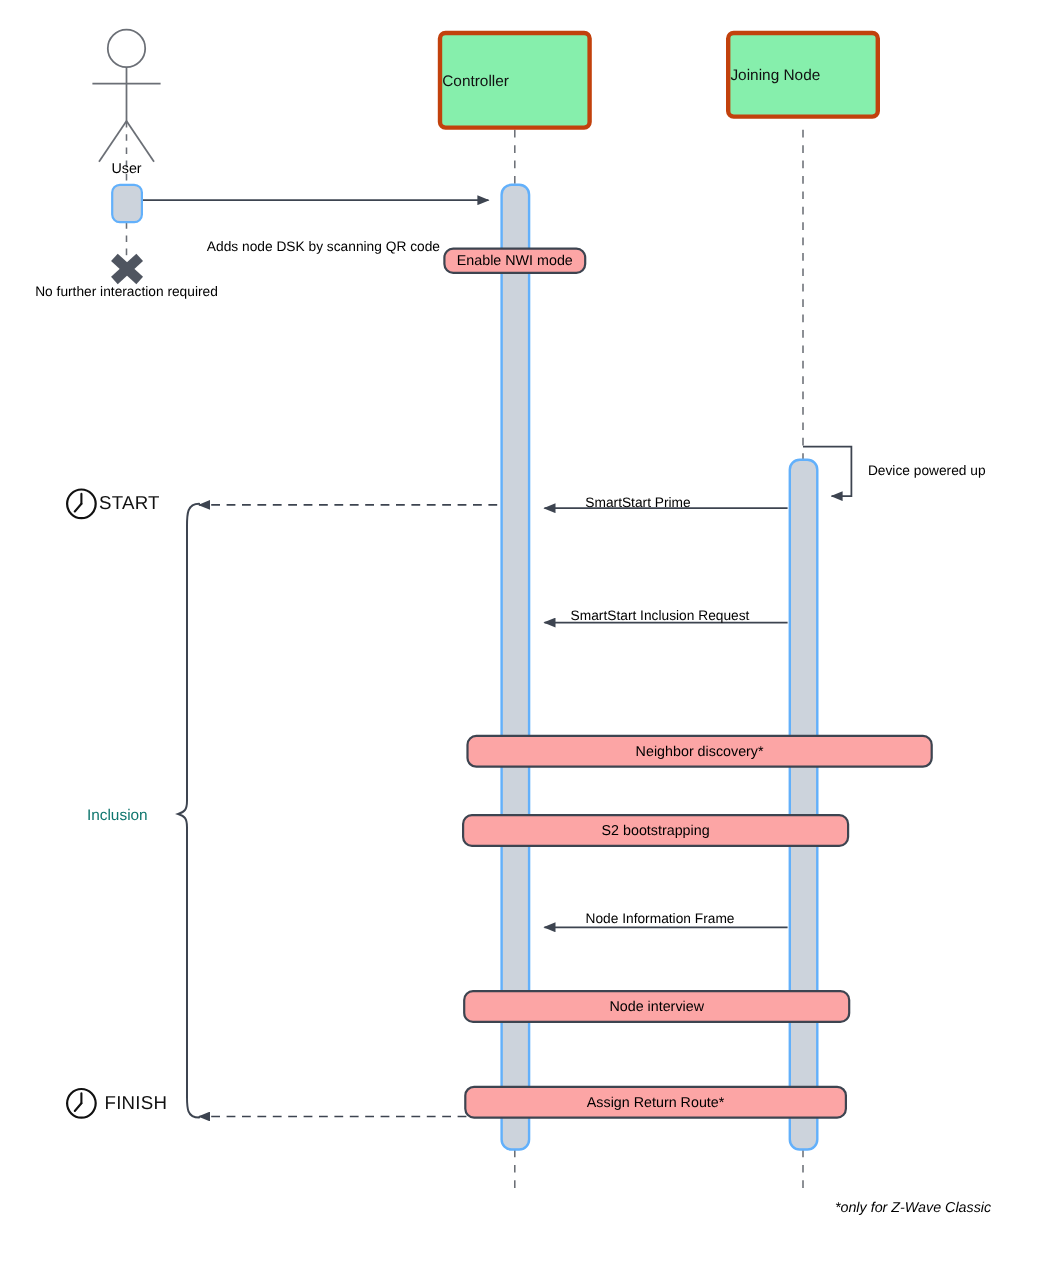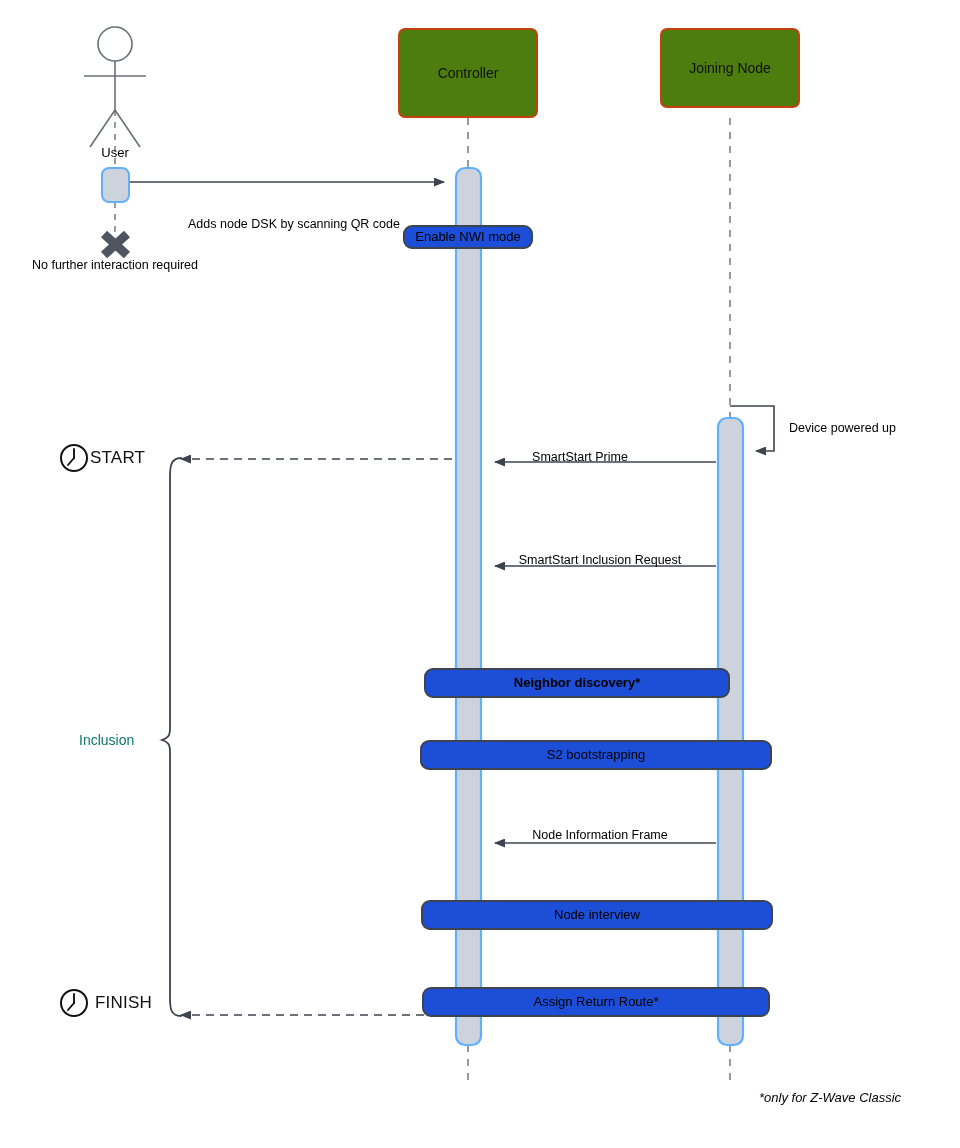--- a/index.html
+++ b/index.html
@@ -51,40 +51,39 @@
   .brace-label {
     font-size: 14px;
     color: #0f766e;
   }
   .msg-label {
     font-size: 12.5px;
   }
   .boxed {
     position: absolute;
     box-sizing: border-box;
-    background: #1d4ed8;
+    background: #fca5a5;
     border: 2px solid #3d4450;
     border-radius: 9px;
     display: flex;
     align-items: center;
     justify-content: center;
     text-align: center;
     color: #000000;
     font-size: 13px;
     line-height: 1.25;
   }
   .participant {
     position: absolute;
     box-sizing: border-box;
-    background: #4d7c0f;
-    border: 2px solid #c2410c;
+    background: #86efac;
+    border: 4px solid #c2410c;
     border-radius: 7px;
     display: flex;
     align-items: center;
-    justify-content: center;
     color: #111111;
     font-size: 14px;
   }
 </style>
 </head>
 <body>
 
 <div id="stage">
 
   <svg width="960" height="1148" viewBox="0 0 960 1148">
@@ -185,21 +184,21 @@
   <div class="lbl ctr msg-label" style="left:600px; top:553px;">SmartStart Inclusion Request</div>
 
   <div class="lbl ctr msg-label" style="left:600px; top:828px;">Node Information Frame</div>
 
   <div class="boxed" style="left:403px; top:225px; width:130px; height:24px;">
     <span>Enable NWI mode</span>
   </div>
 
 
 
-  <div class="boxed" style="left:424px; top:668px; width:306px; height:30px;font-weight:bold;">
+  <div class="boxed" style="left:424px; top:668px; width:424px; height:30px;">
     <span>Neighbor discovery*</span>
   </div>
 
   <div class="boxed" style="left:420px; top:740px; width:352px; height:30px;">
     <span>S2 bootstrapping</span>
   </div>
 
   <div class="boxed" style="left:421px; top:900px; width:352px; height:30px;">
     <span>Node interview</span>
   </div>

